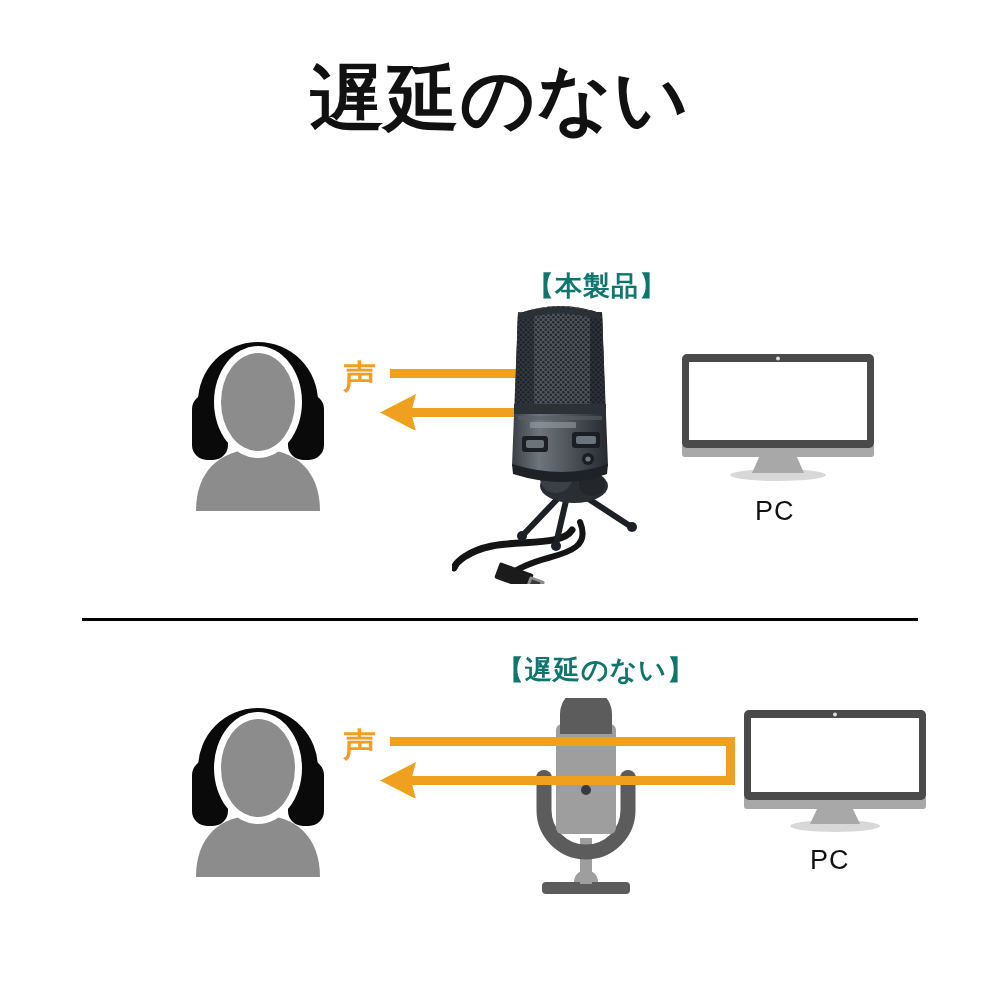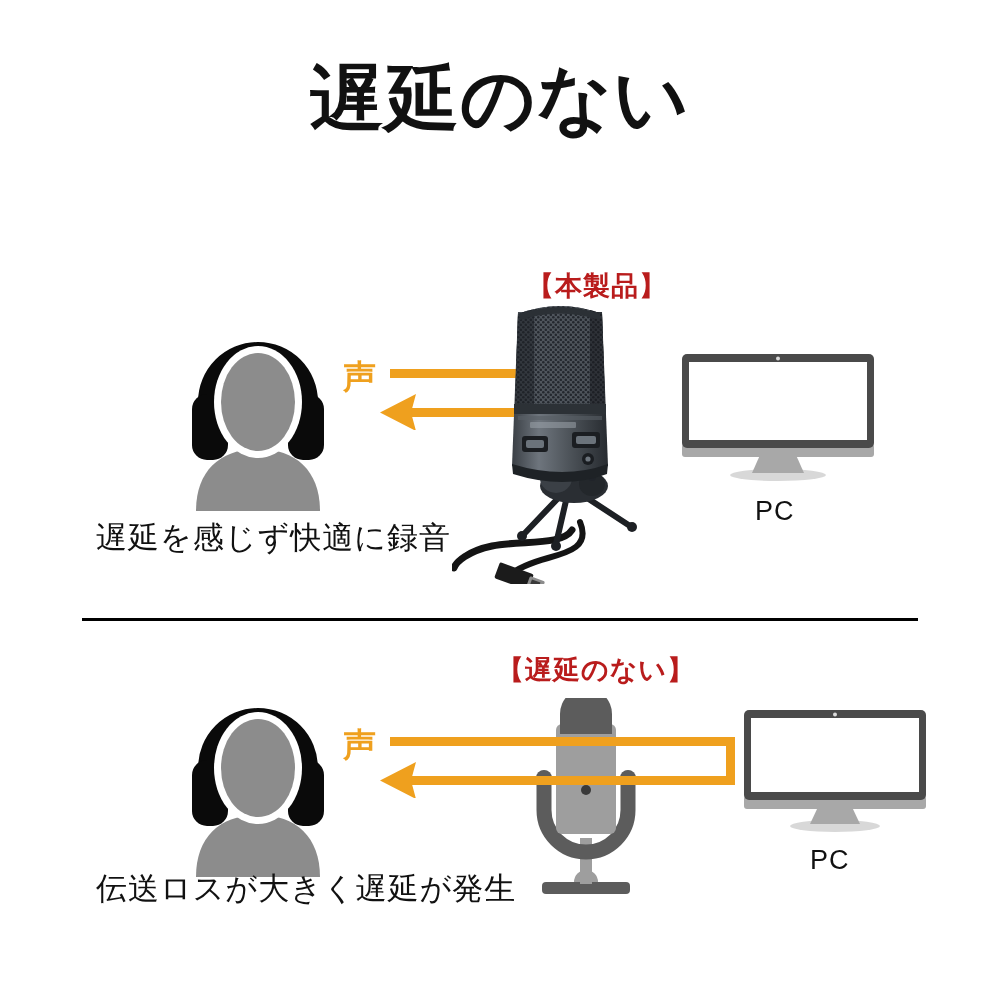--- a/index.html
+++ b/index.html
@@ -26,21 +26,21 @@
 
   
   .divider{
     position:absolute;left:82px;top:618px;width:836px;height:3px;
     background:#000000;
   }
 
   
   .section-label{
     position:absolute;
-    font-size:27px;font-weight:bold;color:#b91c1c;
+    font-size:27px;font-weight:bold;color:#0f766e;
     white-space:nowrap;
     letter-spacing:1px;
   }
   #label-top{left:527px;top:268px;}
   #label-bottom{left:497px;top:652px;}
 
   
   .caption{
     position:absolute;
     font-size:31px;color:#111;white-space:nowrap;
@@ -203,21 +203,20 @@
   <svg class="pc" id="pc-top" viewBox="0 0 200 130">
     <ellipse cx="100" cy="123" rx="48" ry="6" fill="#d8d8d8"></ellipse>
     <path d="M82 103 L118 103 L126 121 L74 121 Z" fill="#a8a8a8"></path>
     <rect x="4" y="92" width="192" height="13" rx="3" fill="#a8a8a8"></rect>
     <rect x="4" y="2" width="192" height="94" rx="5" fill="#4A4A4A"></rect>
     <rect x="11" y="10" width="178" height="78" fill="#ffffff"></rect>
     <circle cx="100" cy="6.5" r="2" fill="#dcdcdc"></circle>
   </svg>
   <div class="pc-label" id="pc-label-top">PC</div>
 
-  <div class="caption" id="caption-top">遅延を感じず快適に録音</div>
 
   <div class="divider"></div>
 
   <div class="section-label" id="label-bottom">【遅延のない】</div>
 
   <svg class="person" id="person-bottom" viewBox="0 0 160 205">
     <path d="M18 205 C18 165 42 143 80 143 C118 143 142 165 142 205 Z" fill="#8C8C8C"></path>
     <path d="M62 143 C70 156 90 156 98 143 L98 130 L62 130 Z" fill="#8C8C8C"></path>
     <path d="M20 96 A60 60 0 0 1 140 96 L140 112 L120 112 A40 40 0 0 0 40 112 L20 112 Z" fill="#0A0A0A"></path>
     <rect x="14" y="88" width="36" height="66" rx="15" fill="#0A0A0A"></rect>
@@ -257,15 +256,14 @@
   <svg class="pc" id="pc-bottom" viewBox="0 0 190 125">
     <ellipse cx="95" cy="118" rx="45" ry="6" fill="#d8d8d8"></ellipse>
     <path d="M78 99 L112 99 L120 116 L70 116 Z" fill="#a8a8a8"></path>
     <rect x="4" y="88" width="182" height="13" rx="3" fill="#a8a8a8"></rect>
     <rect x="4" y="2" width="182" height="90" rx="5" fill="#4A4A4A"></rect>
     <rect x="11" y="10" width="168" height="74" fill="#ffffff"></rect>
     <circle cx="95" cy="6.5" r="2" fill="#dcdcdc"></circle>
   </svg>
   <div class="pc-label" id="pc-label-bottom">PC</div>
 
-  <div class="caption" id="caption-bottom">伝送ロスが大きく遅延が発生</div>
 
 </div>
 
 </body></html>

